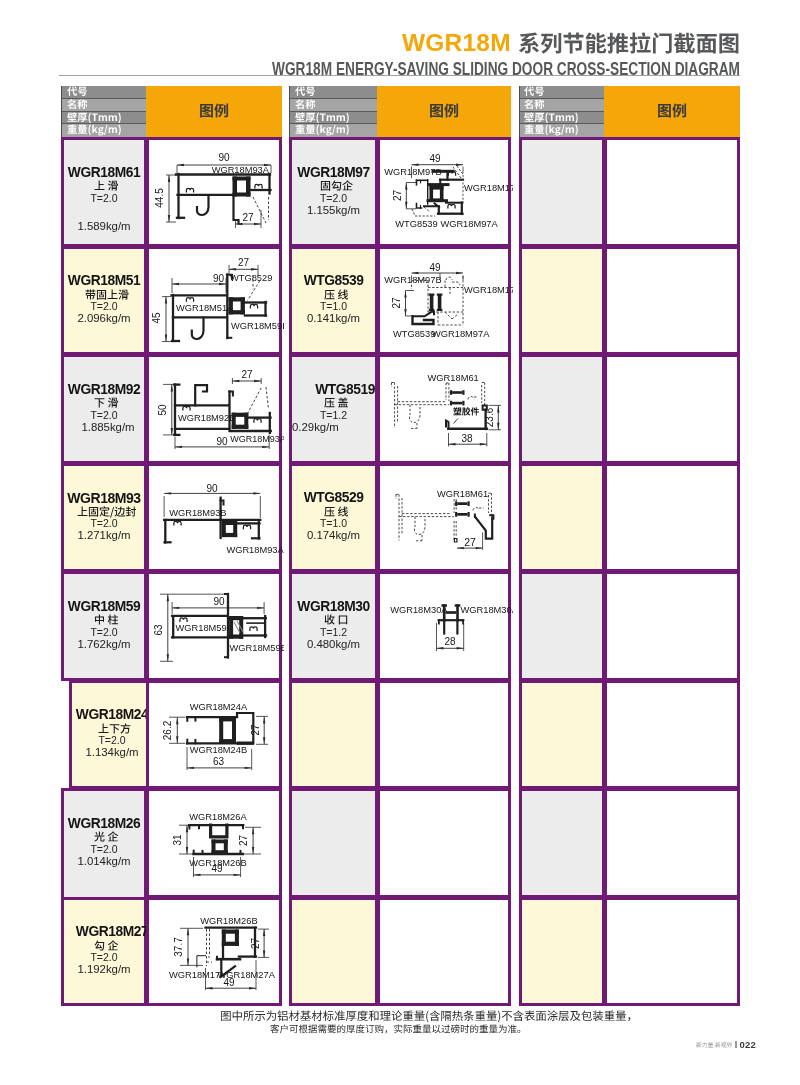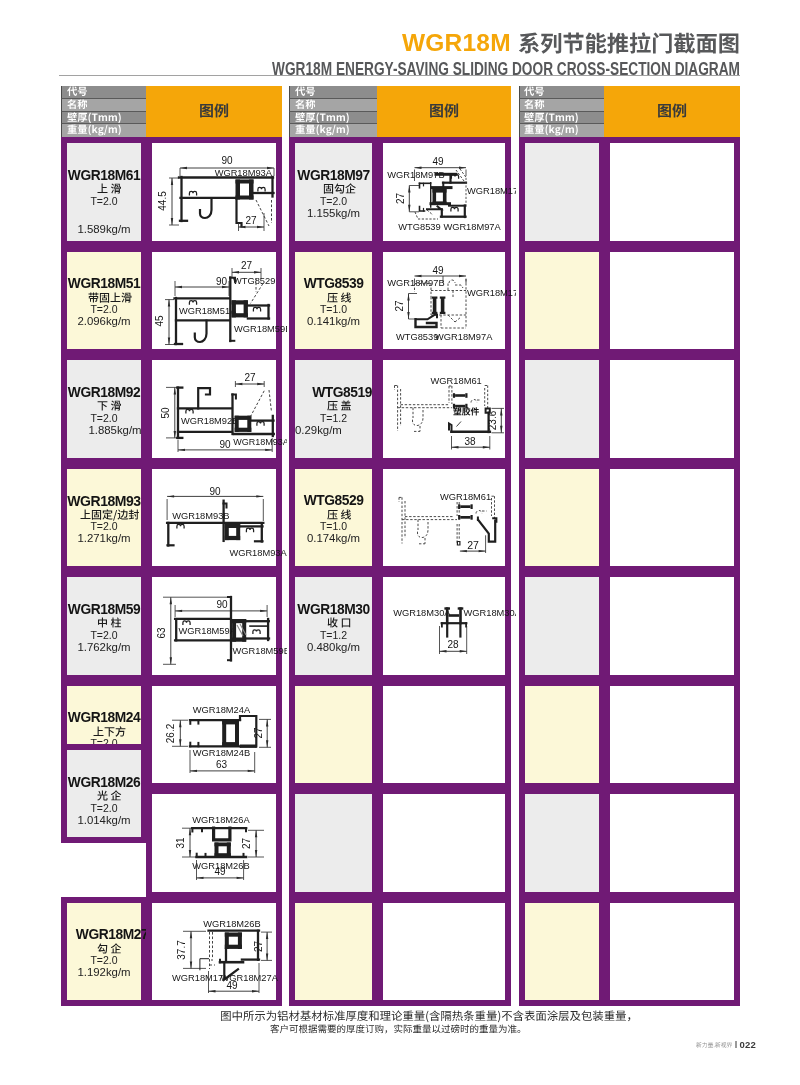--- a/index.html
+++ b/index.html
@@ -1,17 +1,17 @@
 <!DOCTYPE html>
 <html><head><meta charset="utf-8">
 <style>
 html,body{margin:0;padding:0;}
 body{width:800px;height:1085px;position:relative;background:#fff;font-family:"Liberation Sans",sans-serif;overflow:hidden;}
 .abs{position:absolute;}
-.cell{position:absolute;border:6px solid #701a75;box-sizing:border-box;}
+.cell{position:absolute;border:3px solid #701a75;box-sizing:border-box;}
 .dcell{background:#fff;}
 svg{display:block;}
 </style></head>
 <body>
 
 <div class="abs" style="left:517.5px;top:32.0px;">
     <svg width="222.0" height="25.8" viewBox="0 0 222.0 25.8">
       <path transform="translate(0,19.5)" fill="#57585a" d="M5.4 -4.8C4.3 -3.4 2.5 -1.9 0.8 -1C1.5 -0.6 2.6 0.3 3.2 0.8C4.8 -0.3 6.8 -2.1 8.1 -3.8ZM13.7 -3.5C15.5 -2.2 17.6 -0.4 18.6 0.8L21 -0.8C19.9 -2 17.6 -3.8 15.9 -4.9ZM14.3 -9.8C14.7 -9.4 15.1 -8.9 15.5 -8.5L8.8 -8C11.7 -9.5 14.6 -11.2 17.2 -13.3L15.3 -15C14.3 -14.2 13.2 -13.4 12.1 -12.6L7.7 -12.4C9 -13.3 10.3 -14.4 11.4 -15.5C14.3 -15.8 17 -16.2 19.4 -16.7L17.4 -18.9C13.7 -18 7.5 -17.5 2 -17.3C2.3 -16.7 2.6 -15.6 2.7 -14.9C4.3 -15 6 -15.1 7.7 -15.2C6.6 -14.1 5.4 -13.3 5 -13C4.3 -12.5 3.8 -12.2 3.3 -12.1C3.5 -11.5 3.9 -10.3 4 -9.9C4.5 -10.1 5.2 -10.2 8.7 -10.4C7.3 -9.5 6.1 -8.9 5.4 -8.6C4 -7.9 3.1 -7.5 2.3 -7.4C2.5 -6.7 2.9 -5.5 3 -5C3.8 -5.3 4.8 -5.5 9.9 -5.9V-1C9.9 -0.7 9.7 -0.7 9.4 -0.6C9 -0.6 7.6 -0.6 6.5 -0.7C6.9 0 7.3 1.1 7.5 1.9C9.1 1.9 10.3 1.9 11.3 1.5C12.3 1.1 12.6 0.4 12.6 -0.9V-6.1L17.2 -6.5C17.7 -5.7 18.2 -5.1 18.5 -4.5L20.6 -5.8C19.7 -7.2 17.9 -9.3 16.3 -10.8Z M35.9 -16.5V-3.7H38.5V-16.5ZM40.5 -18.6V-1.1C40.5 -0.8 40.4 -0.6 40 -0.6C39.6 -0.6 38.4 -0.6 37.3 -0.7C37.6 0 38 1.2 38.1 1.9C39.9 1.9 41.2 1.8 42 1.4C42.9 1 43.2 0.3 43.2 -1.1V-18.6ZM26 -6.3C26.9 -5.6 27.9 -4.7 28.7 -3.9C27.3 -2.2 25.6 -0.9 23.5 -0.1C24.1 0.4 24.8 1.5 25.1 2.2C30.2 -0.2 33.4 -4.7 34.5 -12.5L32.8 -13L32.4 -12.9H28.3C28.5 -13.7 28.7 -14.5 28.9 -15.3H34.9V-17.8H23.3V-15.3H26.2C25.6 -12.3 24.4 -9.5 22.8 -7.7C23.4 -7.3 24.5 -6.4 24.9 -5.9C25.9 -7.1 26.8 -8.7 27.5 -10.5H31.6C31.2 -8.9 30.7 -7.5 30.1 -6.3C29.4 -6.9 28.3 -7.7 27.6 -8.3Z M46.5 -10.9V-8.3H51.7V1.9H54.6V-8.3H61V-3.9C61 -3.6 60.8 -3.5 60.4 -3.5C60 -3.5 58.4 -3.5 57.1 -3.6C57.5 -2.8 57.8 -1.6 57.9 -0.8C59.9 -0.8 61.4 -0.8 62.4 -1.2C63.5 -1.6 63.8 -2.4 63.8 -3.8V-10.9ZM58.1 -18.9V-16.7H53V-18.9H50.3V-16.7H45.5V-14.1H50.3V-12H53V-14.1H58.1V-12H60.9V-14.1H65.5V-16.7H60.9V-18.9Z M74.4 -8.7V-7.5H71.1V-8.7ZM68.6 -10.8V2H71.1V-2.2H74.4V-0.8C74.4 -0.5 74.3 -0.4 74 -0.4C73.7 -0.4 72.9 -0.4 72.1 -0.4C72.4 0.2 72.8 1.2 72.9 1.9C74.3 1.9 75.3 1.9 76 1.5C76.8 1.1 77 0.4 77 -0.7V-10.8ZM71.1 -5.5H74.4V-4.2H71.1ZM85.4 -17.5C84.4 -16.8 82.9 -16.2 81.4 -15.6V-18.8H78.7V-12.1C78.7 -9.6 79.4 -8.9 82 -8.9C82.5 -8.9 84.5 -8.9 85 -8.9C87.1 -8.9 87.8 -9.7 88.1 -12.5C87.3 -12.7 86.3 -13.1 85.7 -13.5C85.6 -11.5 85.5 -11.2 84.8 -11.2C84.3 -11.2 82.7 -11.2 82.3 -11.2C81.5 -11.2 81.4 -11.3 81.4 -12.1V-13.4C83.3 -14 85.4 -14.7 87.1 -15.5ZM85.6 -7.5C84.5 -6.8 83 -6 81.4 -5.4V-8.4H78.8V-1.4C78.8 1.1 79.4 1.8 82 1.8C82.6 1.8 84.6 1.8 85.2 1.8C87.3 1.8 88 1 88.3 -2.2C87.6 -2.4 86.5 -2.8 85.9 -3.2C85.8 -0.9 85.7 -0.5 84.9 -0.5C84.4 -0.5 82.8 -0.5 82.4 -0.5C81.6 -0.5 81.4 -0.6 81.4 -1.4V-3.2C83.4 -3.8 85.6 -4.6 87.3 -5.5ZM68.5 -11.9C69.1 -12.1 70 -12.3 75.3 -12.7C75.5 -12.3 75.6 -12 75.7 -11.6L78.1 -12.6C77.8 -14 76.7 -16 75.6 -17.5L73.3 -16.7C73.7 -16.1 74.1 -15.4 74.4 -14.7L71.2 -14.5C72 -15.6 72.9 -16.9 73.6 -18.2L70.7 -18.9C70.1 -17.3 69.1 -15.7 68.7 -15.3C68.4 -14.8 68 -14.5 67.6 -14.4C68 -13.7 68.4 -12.5 68.5 -11.9Z M103.1 -17.8C103.5 -16.9 104 -15.9 104.3 -15H101.3C101.7 -16 102.1 -17 102.5 -18L99.9 -18.7C98.9 -15.5 97.1 -12.2 95.1 -10.2C95.3 -10 95.7 -9.7 96 -9.3L94.6 -8.9V-12.3H96.8V-14.8H94.6V-18.8H92V-14.8H89.6V-12.3H92V-8.3C91 -8 90.1 -7.8 89.3 -7.6L89.9 -5L92 -5.6V-1.1C92 -0.8 91.9 -0.7 91.7 -0.7C91.4 -0.7 90.6 -0.7 89.8 -0.7C90.2 0.1 90.5 1.2 90.5 1.9C92 1.9 93 1.8 93.7 1.4C94.4 0.9 94.6 0.2 94.6 -1V-6.4L96.8 -7L96.5 -8.8L97 -8.2C97.5 -8.7 97.9 -9.3 98.4 -10V2H101V0.6H110.2V-1.8H106.2V-3.9H109.5V-6.3H106.2V-8.3H109.5V-10.6H106.2V-12.6H109.8V-15H105.5L106.8 -15.6C106.6 -16.5 106 -17.7 105.3 -18.7ZM101 -8.3H103.7V-6.3H101ZM101 -10.6V-12.6H103.7V-10.6ZM101 -3.9H103.7V-1.8H101Z M121.2 -11.3C121.8 -8.3 122.4 -4.4 122.5 -2.1L125.1 -2.8C124.9 -5 124.2 -8.9 123.6 -11.8ZM123.8 -18.6C124.1 -17.5 124.6 -16.1 124.8 -15.1H119.8V-12.6H132.2V-15.1H125.1L127.5 -15.8C127.2 -16.7 126.7 -18.1 126.3 -19.2ZM118.8 -1.5V1H132.7V-1.5H128.7C129.5 -4.2 130.3 -8.1 130.9 -11.5L128.1 -11.9C127.8 -8.7 127.1 -4.4 126.3 -1.5ZM114.5 -18.9V-14.6H112V-12.2H114.5V-8.2C113.5 -8 112.5 -7.7 111.7 -7.6L112.4 -5L114.5 -5.6V-0.8C114.5 -0.6 114.4 -0.5 114.1 -0.5C113.9 -0.4 113.1 -0.4 112.3 -0.5C112.6 0.2 113 1.3 113.1 1.9C114.5 1.9 115.5 1.8 116.2 1.4C116.9 1 117.1 0.4 117.1 -0.8V-6.3L119.3 -6.9L119 -9.3L117.1 -8.8V-12.2H119.2V-14.6H117.1V-18.9Z M135.6 -17.6C136.8 -16.3 138.2 -14.5 138.8 -13.3L141 -14.9C140.3 -16 138.8 -17.7 137.7 -19ZM135 -13.9V2H137.7V-13.9ZM141.3 -18.1V-15.6H151V-1.1C151 -0.6 150.8 -0.5 150.4 -0.5C150 -0.5 148.5 -0.5 147.1 -0.5C147.5 0.1 147.9 1.3 148.1 2C150.1 2 151.5 2 152.4 1.5C153.4 1.1 153.7 0.4 153.7 -1V-18.1Z M171.4 -17.2C172.4 -16.3 173.7 -14.9 174.2 -14L176.2 -15.4C175.6 -16.3 174.3 -17.6 173.2 -18.5ZM173.4 -10.6C172.9 -9 172.3 -7.4 171.6 -6C171.3 -7.6 171.1 -9.5 170.9 -11.5H176.6V-13.7H170.8C170.8 -15.4 170.7 -17.1 170.8 -18.8H168.2C168.2 -17.1 168.2 -15.4 168.3 -13.7H163.6V-15.1H167.1V-17.2H163.6V-18.8H161V-17.2H157.4V-15.1H161V-13.7H156.4V-11.5H159.3C158.5 -9.6 157.2 -7.8 155.8 -6.6C156.3 -6.3 157.2 -5.5 157.6 -5.1L158.1 -5.6V1.6H160.4V0.7H167C167.4 1.1 167.8 1.5 168.1 1.9C169 1.2 169.9 0.4 170.7 -0.4C171.5 1 172.5 1.8 173.8 1.8C175.7 1.8 176.5 0.9 176.9 -2.6C176.2 -2.9 175.4 -3.5 174.8 -4C174.7 -1.7 174.5 -0.8 174 -0.8C173.4 -0.8 172.9 -1.5 172.5 -2.7C173.9 -4.8 175 -7.2 175.9 -9.9ZM162.1 -10.7C162.3 -10.3 162.6 -9.9 162.8 -9.5H160.8C161 -9.9 161.3 -10.4 161.5 -10.9L159.4 -11.5H168.4C168.6 -8.3 169 -5.4 169.7 -3.1C169 -2.2 168.2 -1.5 167.4 -0.8V-1.4H164.8V-2.4H167.1V-4H164.8V-5H167.1V-6.5H164.8V-7.5H167.5V-9.5H165.2C165 -10.1 164.5 -10.9 164.1 -11.5ZM162.6 -5V-4H160.4V-5ZM162.6 -6.5H160.4V-7.5H162.6ZM162.6 -2.4V-1.4H160.4V-2.4Z M186.8 -7H190.3V-5.3H186.8ZM186.8 -9.1V-10.6H190.3V-9.1ZM186.8 -3.2H190.3V-1.6H186.8ZM178.7 -17.6V-15.1H186.8C186.7 -14.4 186.6 -13.7 186.5 -13.1H179.6V2H182.2V0.9H195V2H197.8V-13.1H189.3L189.9 -15.1H198.8V-17.6ZM182.2 -1.6V-10.6H184.5V-1.6ZM195 -1.6H192.7V-10.6H195Z M201.4 -18V2H204V1.2H217.8V2H220.4V-18ZM205.7 -3.1C208.7 -2.8 212.3 -1.9 214.6 -1.1H204V-7.7C204.3 -7.2 204.7 -6.5 204.9 -5.9C206.1 -6.2 207.3 -6.6 208.6 -7.1L207.7 -5.9C209.6 -5.5 212 -4.8 213.3 -4.1L214.4 -5.8C213.1 -6.3 211 -7 209.2 -7.3C209.8 -7.6 210.5 -7.9 211 -8.2C212.7 -7.3 214.7 -6.7 216.6 -6.2C216.8 -6.7 217.3 -7.4 217.8 -7.9V-1.1H214.9L216 -2.9C213.7 -3.7 209.9 -4.5 206.9 -4.8ZM208.8 -15.6C207.7 -14 205.8 -12.4 204 -11.4C204.6 -11 205.4 -10.3 205.8 -9.8C206.2 -10.1 206.7 -10.4 207.1 -10.8C207.6 -10.4 208.2 -9.9 208.7 -9.5C207.2 -8.9 205.5 -8.5 204 -8.1V-15.6ZM209 -15.6H217.8V-8.3C216.2 -8.5 214.7 -9 213.3 -9.5C214.8 -10.5 216.1 -11.8 217 -13.1L215.5 -14L215.1 -13.9H210.2C210.5 -14.3 210.8 -14.6 211 -14.9ZM210.9 -10.6C210.1 -11 209.4 -11.5 208.8 -12H213.1C212.5 -11.5 211.7 -11 210.9 -10.6Z"></path>
     </svg>
   </div>
@@ -165,21 +165,21 @@
   </div>
 
 <div class="cell" style="left:61px;top:354px;width:86px;height:109.5px;background:#ececec;">
     <div style="position:absolute;left:0;top:24.5px;width:100%;text-align:center;font-weight:bold;font-size:13.8px;letter-spacing:-0.45px;color:#141414;">WGR18M92</div>
     <div style="position:absolute;left:30.3px;top:40px;">
       <svg width="24.5" height="12.8" viewBox="0 0 24.5 12.8">
         <path transform="translate(0,9.7)" fill="#1c1c1c" d="M0.6 -8.5V-7.4H4.7V0.9H5.8V-4.7C7 -4 8.4 -3.1 9.1 -2.5L9.9 -3.5C9 -4.2 7.3 -5.1 6 -5.8L5.8 -5.5V-7.4H10.4V-8.5Z M14.5 -8.4C15.1 -8 16 -7.4 16.4 -7L17.1 -7.8C16.6 -8.1 15.8 -8.7 15.1 -9.1ZM13.9 -5.4C14.5 -5 15.4 -4.5 15.8 -4.1L16.4 -4.9C16 -5.3 15.1 -5.8 14.5 -6.1ZM14.3 0.1 15.2 0.7C15.7 -0.3 16.4 -1.6 16.8 -2.7L16 -3.3C15.5 -2.1 14.8 -0.7 14.3 0.1ZM18.7 -2.2H21.9V-1.6H18.7ZM18.7 -3V-3.6H21.9V-3ZM17.7 -4.4V0.9H18.7V-0.8H21.9V-0.1C21.9 0.1 21.8 0.1 21.7 0.1C21.6 0.1 21 0.1 20.5 0.1C20.7 0.3 20.8 0.7 20.8 0.9C21.6 0.9 22.1 0.9 22.4 0.8C22.8 0.7 22.9 0.4 22.9 -0.1V-4.4ZM17.8 -8.9V-5.9H16.7V-4H17.6V-5.1H23V-4H24V-5.9H22.8V-8.9ZM18.7 -5.9V-6.8H20V-5.9ZM21.8 -5.9H20.9V-7.4H18.7V-8.1H21.8Z"></path>
       </svg>
     </div>
     <div style="position:absolute;left:0;top:51.8px;width:100%;text-align:center;font-size:10.5px;color:#222;">T=2.0</div>
-    <div style="position:absolute;left:11px;top:63.8px;width:100%;text-align:center;font-size:11.4px;color:#222;">1.885kg/m</div>
+    <div style="position:absolute;left:4px;top:63.8px;width:100%;text-align:center;font-size:11.4px;color:#222;">1.885kg/m</div>
   </div>
 
 <div class="cell dcell" style="left:146px;top:354px;width:136px;height:109.5px;">
     <svg width="135" height="107.5" viewBox="0 0 135 107.5">
       <line x1="83.4" y1="27" x2="83.4" y2="21" stroke="#2b2b2b" stroke-width="0.8"></line>
       <line x1="112.2" y1="27" x2="112.2" y2="21" stroke="#2b2b2b" stroke-width="0.8"></line>
       <line x1="83.4" y1="24" x2="112.2" y2="24" stroke="#2b2b2b" stroke-width="0.9"></line>
       <polygon fill="#2b2b2b" points="83.4,24 90.4,22.8 90.4,25.2"></polygon>
       <polygon fill="#2b2b2b" points="112.2,24 105.2,25.2 105.2,22.8"></polygon>
       <text x="98" y="21" font-family="Liberation Sans, sans-serif" font-size="10" font-weight="normal" fill="#161616" text-anchor="middle">27</text>
@@ -296,21 +296,21 @@
       <line x1="88" y1="47" x2="94" y2="58" stroke="#888" stroke-width="1.1"></line>
       <path d="M94.2,44.2 H116.8" stroke="#1f1f1f" stroke-width="2.3" fill="none" stroke-linecap="square"></path>
       <path d="M116.1,42 V63" stroke="#1f1f1f" stroke-width="2.3" fill="none" stroke-linecap="square"></path>
       <path d="M94.2,61.5 H117" stroke="#1f1f1f" stroke-width="2.3" fill="none" stroke-linecap="square"></path>
       <path d="M98,49.1 H115.5" stroke="#1f1f1f" stroke-width="1.6" fill="none" stroke-linecap="square"></path>
       <path d="M100.9,56.9 v-2.3 a1.8,1.8 0 0 1 3.6,0 a1.8,1.8 0 0 1 3.6,0 v2.3" stroke="#1f1f1f" stroke-width="1.25" fill="none"></path>
       <text x="80.5" y="77" font-family="Liberation Sans, sans-serif" font-size="9.3" font-weight="normal" fill="#161616" text-anchor="start">WGR18M59B</text>
     </svg>
   </div>
 
-<div class="cell" style="left:61px;top:679.5px;width:86px;height:109.5px;background:#fcf8d8;">
+<div class="cell" style="left:69px;top:679.5px;width:86px;height:109.5px;background:#fcf8d8;">
     <div style="position:absolute;left:0;top:24.5px;width:100%;text-align:center;font-weight:bold;font-size:13.8px;letter-spacing:-0.45px;color:#141414;">WGR18M24</div>
     <div style="position:absolute;left:26.0px;top:40px;">
       <svg width="33.0" height="12.8" viewBox="0 0 33.0 12.8">
         <path transform="translate(0,9.7)" fill="#1c1c1c" d="M4.6 -9.1V-0.6H0.5V0.4H10.5V-0.6H5.7V-4.8H9.7V-5.8H5.7V-9.1Z M11.6 -8.5V-7.4H15.7V0.9H16.8V-4.7C18 -4 19.4 -3.1 20.1 -2.5L20.9 -3.5C20 -4.2 18.3 -5.1 17 -5.8L16.8 -5.5V-7.4H21.4V-8.5Z M26.7 -9C27 -8.5 27.3 -7.9 27.4 -7.4H22.7V-6.4H25.6C25.5 -4 25.2 -1.3 22.5 0.1C22.7 0.3 23.1 0.7 23.2 1C25.3 -0.2 26.1 -1.9 26.4 -3.8H30.2C30 -1.6 29.8 -0.6 29.5 -0.3C29.4 -0.2 29.2 -0.2 29 -0.2C28.7 -0.2 27.9 -0.2 27.1 -0.2C27.3 0 27.5 0.5 27.5 0.8C28.2 0.8 29 0.8 29.4 0.8C29.8 0.8 30.1 0.7 30.4 0.4C30.9 -0.1 31.1 -1.3 31.3 -4.4C31.3 -4.5 31.3 -4.9 31.3 -4.9H26.6C26.7 -5.4 26.7 -5.9 26.7 -6.4H32.4V-7.4H27.8L28.5 -7.8C28.4 -8.2 28 -8.9 27.7 -9.4Z"></path>
       </svg>
     </div>
     <div style="position:absolute;left:0;top:51.8px;width:100%;text-align:center;font-size:10.5px;color:#222;">T=2.0</div>
     <div style="position:absolute;left:0;top:63.8px;width:100%;text-align:center;font-size:11.4px;color:#222;">1.134kg/m</div>
   </div>
 
@@ -344,21 +344,21 @@
       <text x="69.5" y="70" font-family="Liberation Sans, sans-serif" font-size="9.3" font-weight="normal" fill="#161616" text-anchor="middle">WGR18M24B</text>
       <line x1="38" y1="64" x2="38" y2="87" stroke="#2b2b2b" stroke-width="0.8"></line>
       <line x1="102.7" y1="66" x2="102.7" y2="87" stroke="#2b2b2b" stroke-width="0.8"></line>
       <line x1="38" y1="84.9" x2="102.7" y2="84.9" stroke="#2b2b2b" stroke-width="0.9"></line>
       <polygon fill="#2b2b2b" points="38,84.9 45.0,83.7 45.0,86.1"></polygon>
       <polygon fill="#2b2b2b" points="102.7,84.9 95.7,86.1 95.7,83.7"></polygon>
       <text x="69.5" y="81.8" font-family="Liberation Sans, sans-serif" font-size="10" font-weight="normal" fill="#161616" text-anchor="middle">63</text>
     </svg>
   </div>
 
-<div class="cell" style="left:61px;top:744px;width:86px;height:99px;background:#ececec;">
+<div class="cell" style="left:61px;top:788px;width:86px;height:130px;background:#ececec;">
     <div style="position:absolute;left:0;top:24.5px;width:100%;text-align:center;font-weight:bold;font-size:13.8px;letter-spacing:-0.45px;color:#141414;">WGR18M26</div>
     <div style="position:absolute;left:30.3px;top:40px;">
       <svg width="24.5" height="12.8" viewBox="0 0 24.5 12.8">
         <path transform="translate(0,9.7)" fill="#1c1c1c" d="M1.4 -8.4C2 -7.6 2.5 -6.4 2.7 -5.7L3.7 -6.1C3.5 -6.8 2.9 -7.9 2.4 -8.8ZM8.6 -8.9C8.3 -8 7.7 -6.8 7.3 -6.1L8.2 -5.7C8.7 -6.4 9.2 -7.5 9.7 -8.5ZM4.9 -9.3V-5.2H0.6V-4.2H3.4C3.2 -2.2 2.9 -0.7 0.3 0C0.5 0.2 0.8 0.7 1 0.9C3.8 -0 4.3 -1.8 4.5 -4.2H6.4V-0.5C6.4 0.6 6.6 0.9 7.7 0.9C8 0.9 9 0.9 9.2 0.9C10.2 0.9 10.5 0.4 10.6 -1.5C10.3 -1.5 9.9 -1.7 9.6 -1.9C9.6 -0.3 9.5 -0.1 9.1 -0.1C8.9 -0.1 8.1 -0.1 7.9 -0.1C7.5 -0.1 7.4 -0.1 7.4 -0.5V-4.2H10.4V-5.2H6V-9.3Z M15.6 -4.3V-0.3H14.3V0.6H23.7V-0.3H19.6V-2.8H22.7V-3.8H19.6V-6.2H18.5V-0.3H16.7V-4.3ZM18.9 -9.4C17.8 -7.7 15.8 -6.3 13.8 -5.5C14 -5.2 14.3 -4.9 14.5 -4.6C16.1 -5.4 17.8 -6.5 19 -7.9C20.5 -6.2 21.9 -5.4 23.6 -4.6C23.7 -4.9 24 -5.3 24.2 -5.5C22.6 -6.2 21 -7 19.6 -8.6L19.8 -8.9Z"></path>
       </svg>
     </div>
     <div style="position:absolute;left:0;top:51.8px;width:100%;text-align:center;font-size:10.5px;color:#222;">T=2.0</div>
     <div style="position:absolute;left:0;top:63.8px;width:100%;text-align:center;font-size:11.4px;color:#222;">1.014kg/m</div>
   </div>
 

